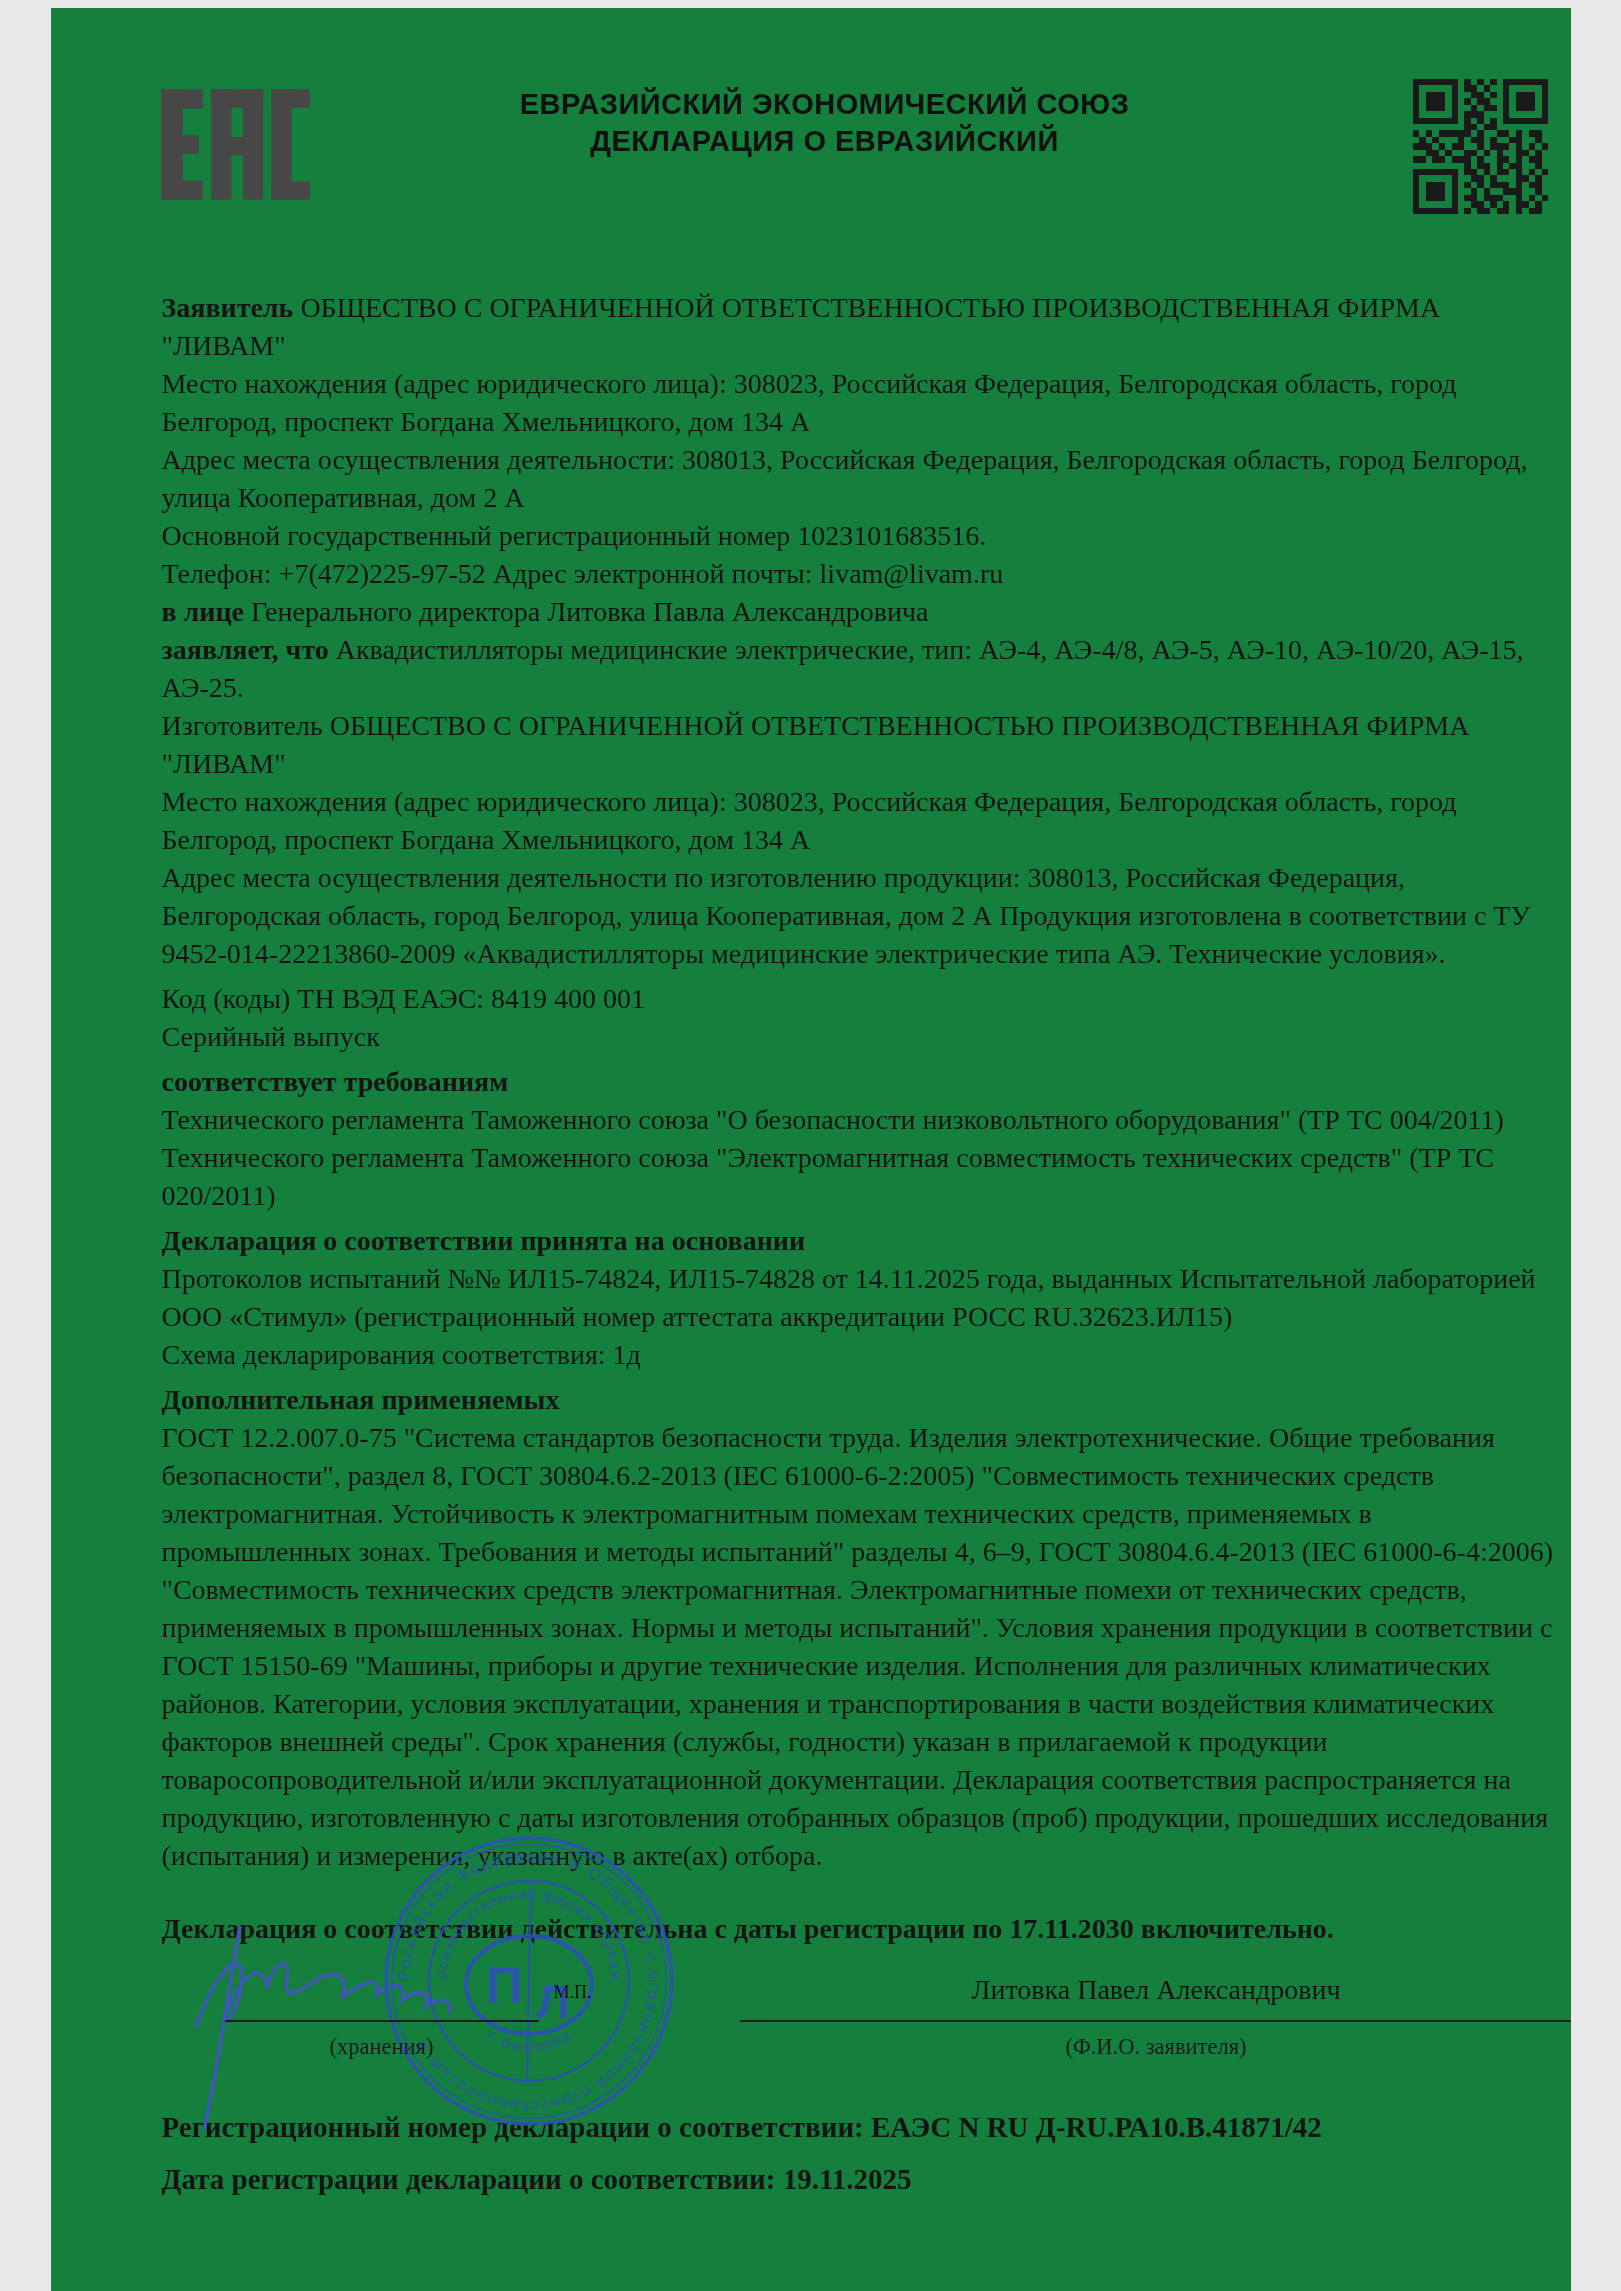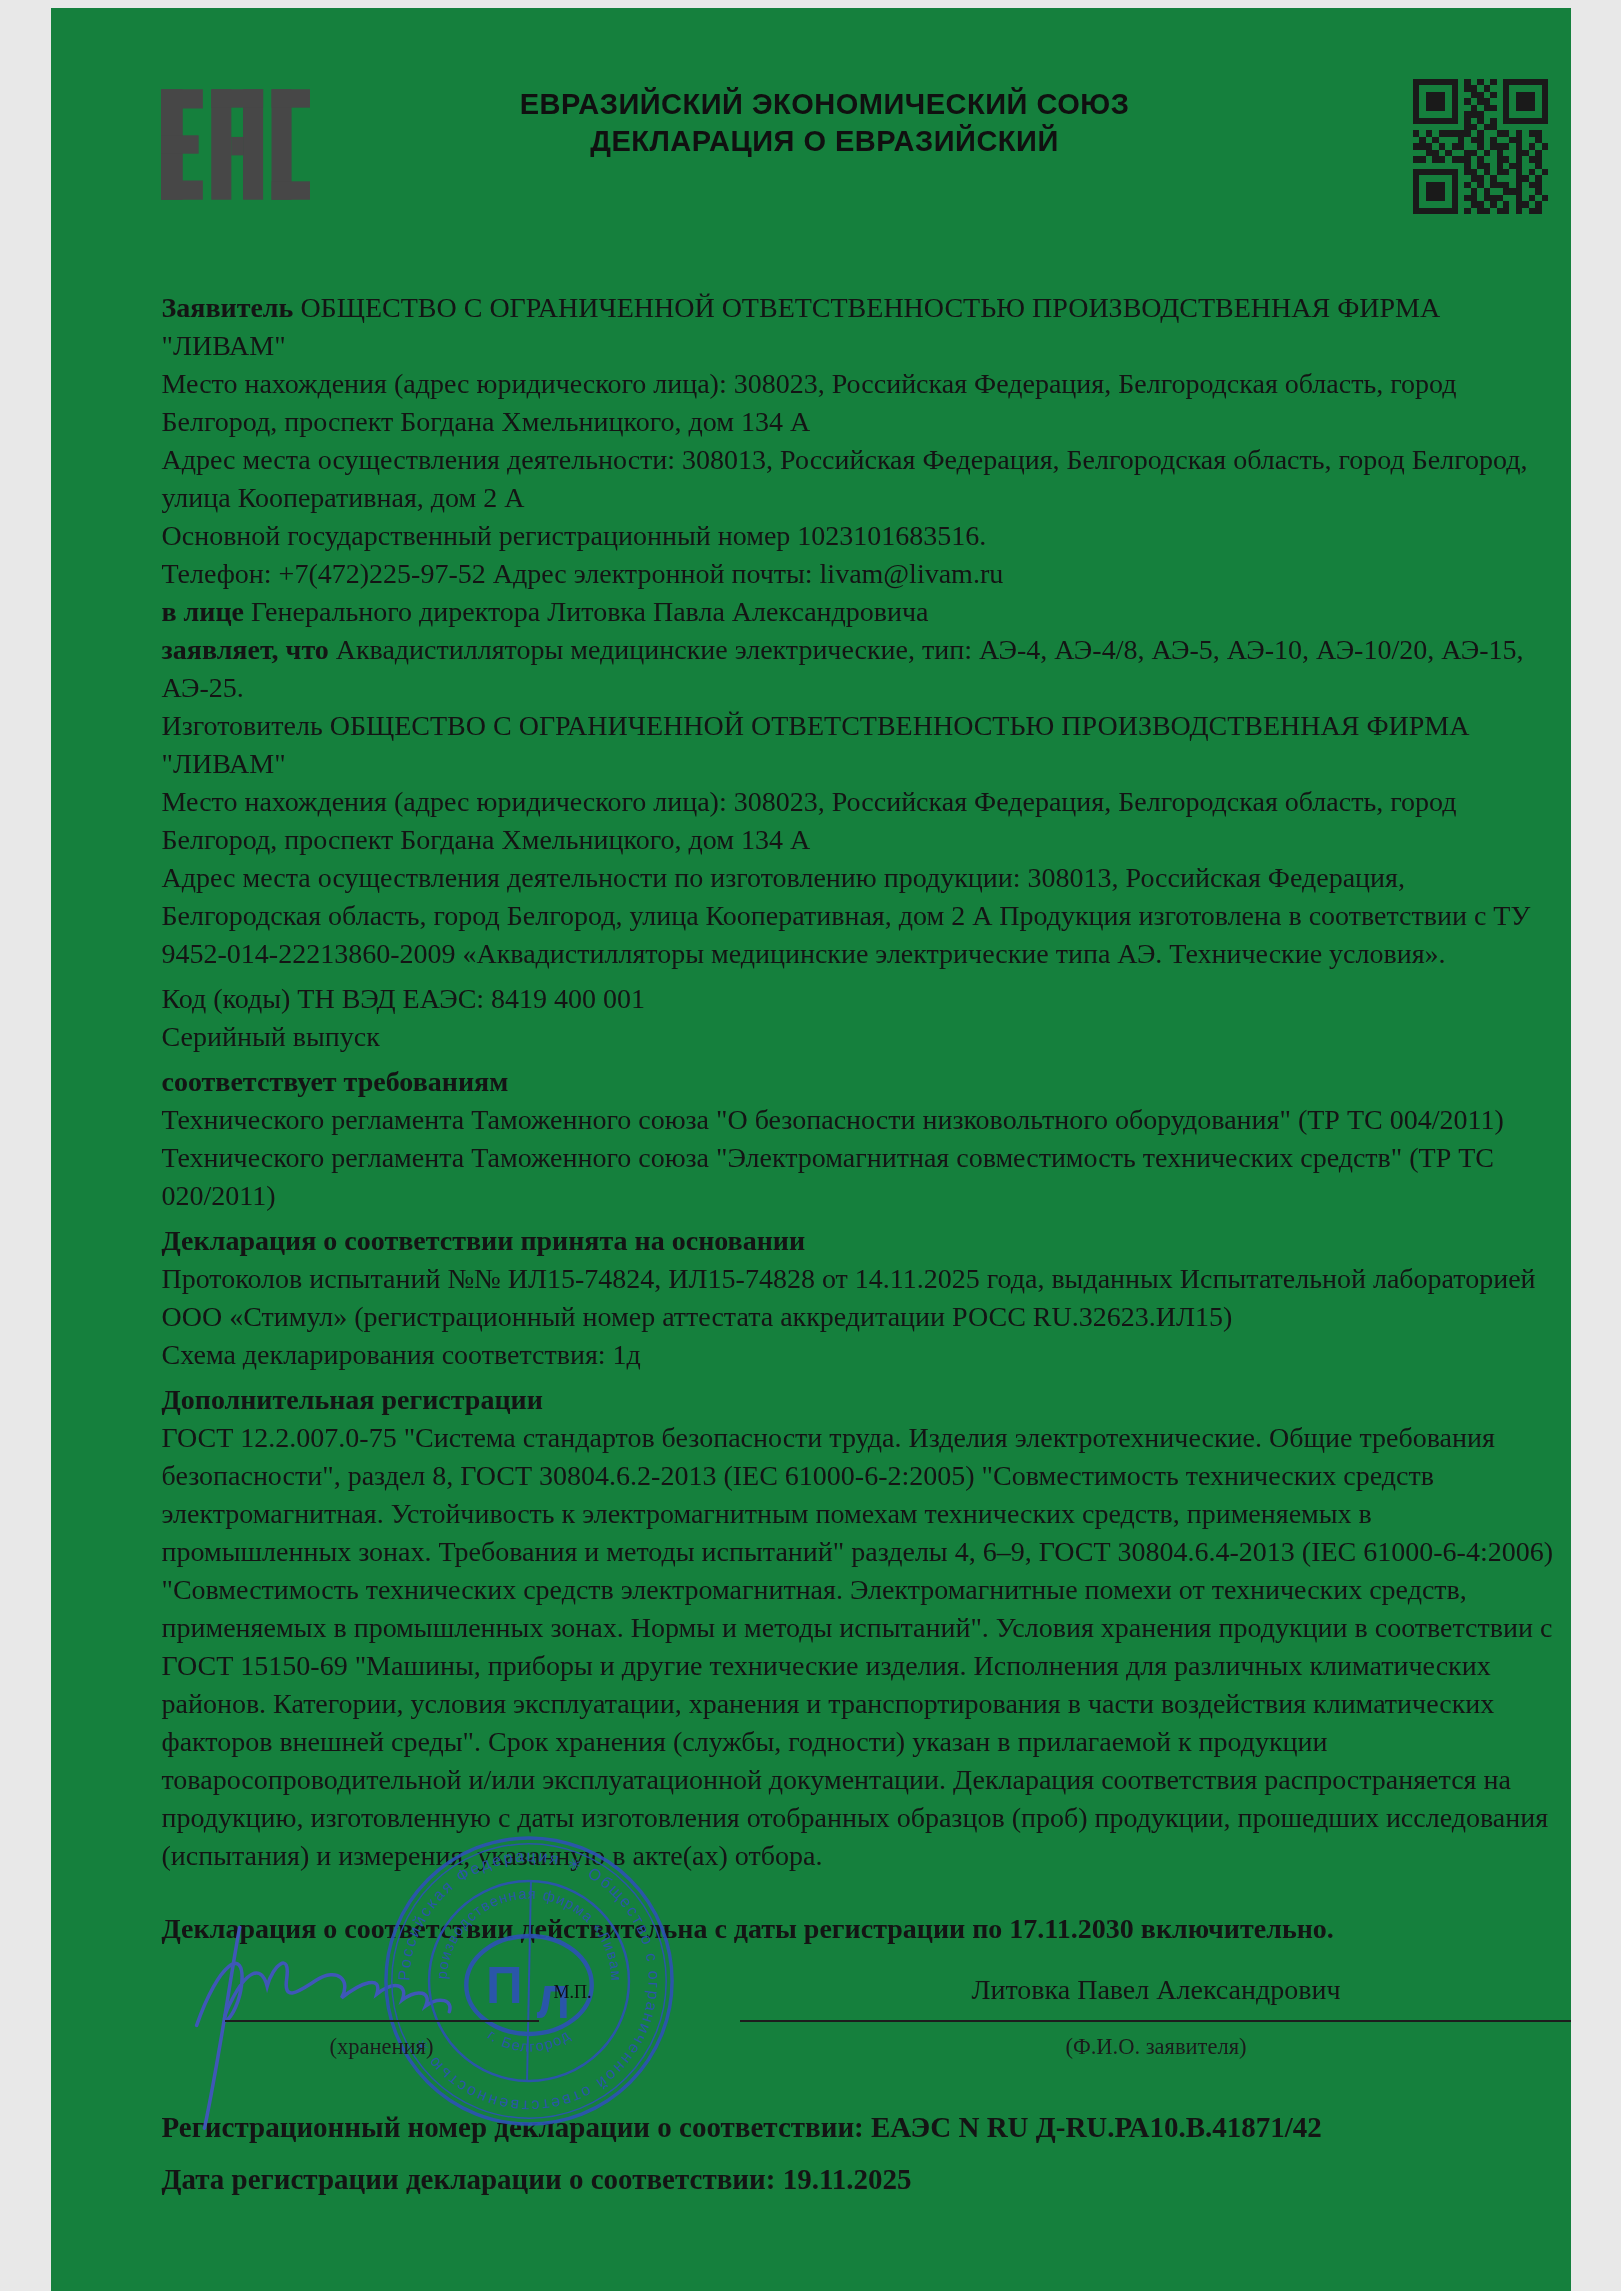--- a/index.html
+++ b/index.html
@@ -324,21 +324,21 @@
     <p class="para"><span>Место нахождения (адрес юридического лица): 308023, Российская Федерация, Белгородская область, город Белгород, проспект Богдана Хмельницкого, дом 134 А</span></p>
     <p class="para"><span>Адрес места осуществления деятельности по изготовлению продукции: 308013, Российская Федерация, Белгородская область, город Белгород, улица Кооперативная, дом 2 А Продукция изготовлена в соответствии с ТУ 9452-014-22213860-2009 «Аквадистилляторы медицинские электрические типа АЭ. Технические условия».</span></p>
     <p class="para gap"><span>Код (коды) ТН ВЭД ЕАЭС: 8419 400 001</span></p>
     <p class="para"><span>Серийный выпуск</span></p>
     <p class="para gap"><strong class="b">соответствует требованиям</strong></p>
     <p class="para"><span>Технического регламента Таможенного союза "О безопасности низковольтного оборудования" (ТР ТС 004/2011)</span></p>
     <p class="para"><span>Технического регламента Таможенного союза "Электромагнитная совместимость технических средств" (ТР ТС 020/2011)</span></p>
     <p class="para gap"><strong class="b">Декларация о соответствии принята на основании</strong></p>
     <p class="para"><span>Протоколов испытаний №№ ИЛ15-74824, ИЛ15-74828 от 14.11.2025 года, выданных Испытательной лабораторией ООО «Стимул» (регистрационный номер аттестата аккредитации РОСС RU.32623.ИЛ15)</span></p>
     <p class="para"><span>Схема декларирования соответствия: 1д</span></p>
-    <p class="para gap"><strong class="b">Дополнительная регистрации</strong></p>
+    <p class="para gap"><strong class="b">Дополнительная применяемых</strong></p>
     <p class="para"><span>ГОСТ 12.2.007.0-75 "Система стандартов безопасности труда. Изделия электротехнические. Общие требования безопасности", раздел 8, ГОСТ 30804.6.2-2013 (IEC 61000-6-2:2005) "Совместимость технических средств электромагнитная. Устойчивость к электромагнитным помехам технических средств, применяемых в промышленных зонах. Требования и методы испытаний" разделы 4, 6–9, ГОСТ 30804.6.4-2013 (IEC 61000-6-4:2006) "Совместимость технических средств электромагнитная. Электромагнитные помехи от технических средств, применяемых в промышленных зонах. Нормы и методы испытаний". Условия хранения продукции в соответствии с ГОСТ 15150-69 "Машины, приборы и другие технические изделия. Исполнения для различных климатических районов. Категории, условия эксплуатации, хранения и транспортирования в части воздействия климатических факторов внешней среды". Срок хранения (службы, годности) указан в прилагаемой к продукции товаросопроводительной и/или эксплуатационной документации. Декларация соответствия распространяется на продукцию, изготовленную с даты изготовления отобранных образцов (проб) продукции, прошедших исследования (испытания) и измерения, указанную в акте(ах) отбора.</span></p>
 
     <p class="para validity">Декларация о соответствии действительна с даты регистрации по 17.11.2030 включительно.</p>
 
     <div class="sig-row">
 
       <svg class="autograph" viewBox="0 0 340 250" aria-hidden="true">
         <g fill="none" stroke="#3f57b8" stroke-width="3.6" stroke-linecap="round">
           <path d="M62,30 C54,70 42,160 26,235"></path>
           <path d="M18,130 C40,66 68,48 64,88 C60,124 34,142 54,104 C68,76 84,66 90,90 C96,68 114,54 110,82 C106,108 124,94 140,84 C162,70 176,84 166,102 C186,86 208,78 202,98 C220,84 234,88 228,104 C244,92 258,96 252,110 C266,100 280,104 276,116"></path>

